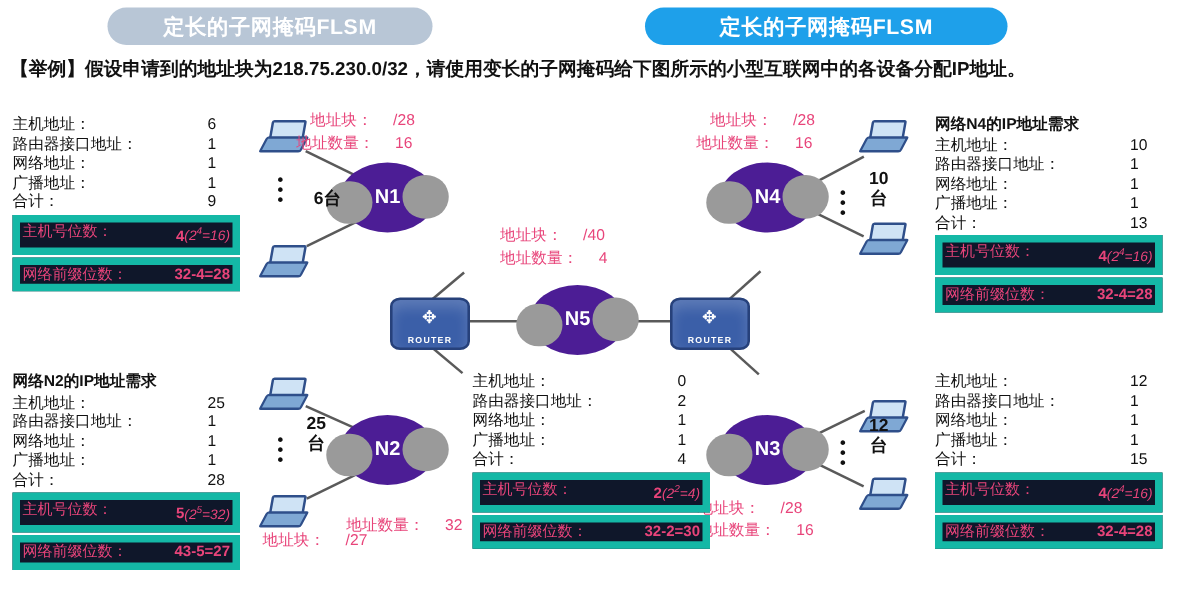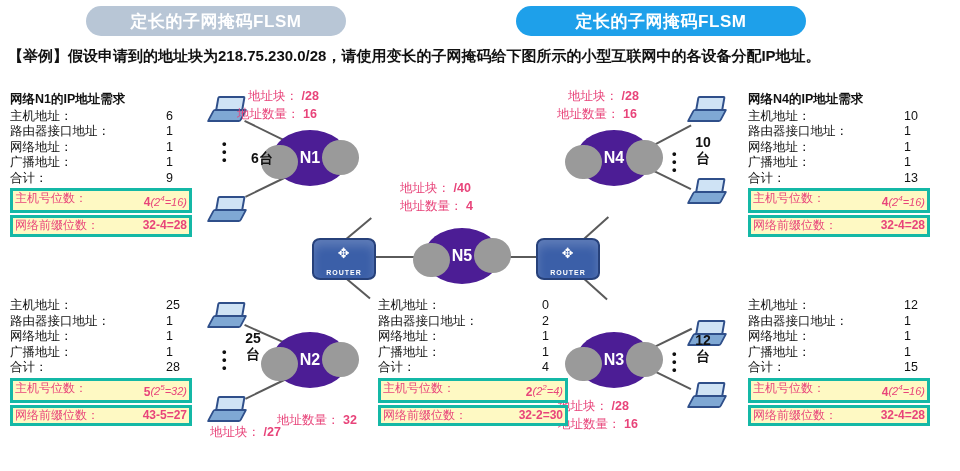--- a/index.html
+++ b/index.html
@@ -38,41 +38,41 @@
     color:#111;
     width:182px;
   }
   .req .title{font-weight:bold;margin-bottom:1px;font-size:12.5px;}
   .req .row{display:flex;justify-content:space-between;}
   .req .row .lbl{white-space:nowrap;}
   .req .row .val{min-width:26px;text-align:left;}
 
   .hostbits,.prefixbits{
     color:#e8447a;
-    background:#fef9c3;
-    border:3px solid #14b8a6;
+    background:#0f172a;
+    border:6px solid #14b8a6;
     font-size:12px;
     padding:0px 2px;
     display:flex;justify-content:space-between;
     margin-top:2px;
   }
   .hostbits .v,.prefixbits .v{font-weight:bold;}
   .it{font-style:italic;font-size:11px;}
   sup{font-size:8px;}
 
   
   .pinklab{
     position:absolute;
     color:#e8447a;
     font-size:12.5px;
     line-height:16px;
     white-space:nowrap;
   }
   .pinklab .k{}
-  .pinklab .v{font-weight:bold;}
+  .pinklab .v{font-weight:normal;margin-left:13px;}
 
   
   .cloud{
     position:absolute;
     background:#4c1d95;
     border-radius:50%;
     color:#ffffff;
     font-weight:bold;
     font-size:16px;
     display:flex;align-items:center;justify-content:center;
@@ -129,21 +129,21 @@
 </head>
 <body>
 
 <div class="banner" id="banner-flsm">
   <span>定长的子网掩码FLSM</span>
 </div>
 <div class="banner" id="banner-vlsm">
   <span>定长的子网掩码FLSM</span>
 </div>
 
-<div id="example-line">【举例】假设申请到的地址块为218.75.230.0/28，请使用变长的子网掩码给下图所示的小型互联网中的各设备分配IP地址。</div>
+<div id="example-line">【举例】假设申请到的地址块为218.75.230.0/32，请使用变长的子网掩码给下图所示的小型互联网中的各设备分配IP地址。</div>
 
 <div class="line" style="left:340px;top:243px;width:40px;transform:rotate(-40deg);"></div>
 
 <div class="line" style="left:340px;top:272px;width:40px;transform:rotate(40deg);"></div>
 
 <div class="line" style="left:372px;top:256px;width:52px;"></div>
 
 <div class="line" style="left:510px;top:256px;width:46px;"></div>
 
 <div class="line" style="left:578px;top:243px;width:40px;transform:rotate(-42deg);"></div>
@@ -271,21 +271,20 @@
 <div class="pinklab" style="left:558px;top:398px;">
   <span class="k">地址块：</span>
   <span class="v">/28</span>
 </div>
 <div class="pinklab" style="left:558px;top:416px;">
   <span class="k">地址数量：</span>
   <span class="v">16</span>
 </div>
 
 <div class="req" style="left:10px;top:92px;">
-  <div class="title">网络N1的IP地址需求</div>
   <div class="row">
       <span class="lbl">主机地址：</span>
       <span class="val">6</span>
     </div>
   <div class="row">
       <span class="lbl">路由器接口地址：</span>
       <span class="val">1</span>
     </div>
   <div class="row">
       <span class="lbl">网络地址：</span>
@@ -335,20 +334,21 @@
     <span>主机号位数：</span>
     <span><span class="v">4</span><span class="it"><span>(2</span><sup>4</sup><span>=16)</span></span></span>
   </div>
   <div class="prefixbits">
     <span>网络前缀位数：</span>
     <span class="v">32-4=28</span>
   </div>
 </div>
 
 <div class="req" style="left:10px;top:298px;">
+  <div class="title">网络N2的IP地址需求</div>
   <div class="row">
       <span class="lbl">主机地址：</span>
       <span class="val">25</span>
     </div>
   <div class="row">
       <span class="lbl">路由器接口地址：</span>
       <span class="val">1</span>
     </div>
   <div class="row">
       <span class="lbl">网络地址：</span>

